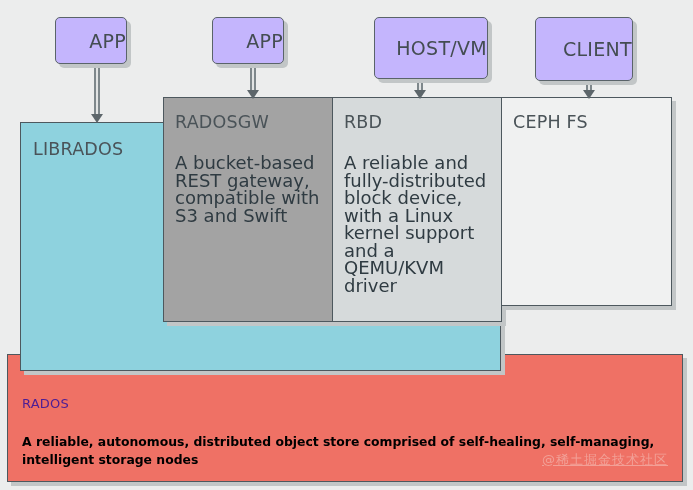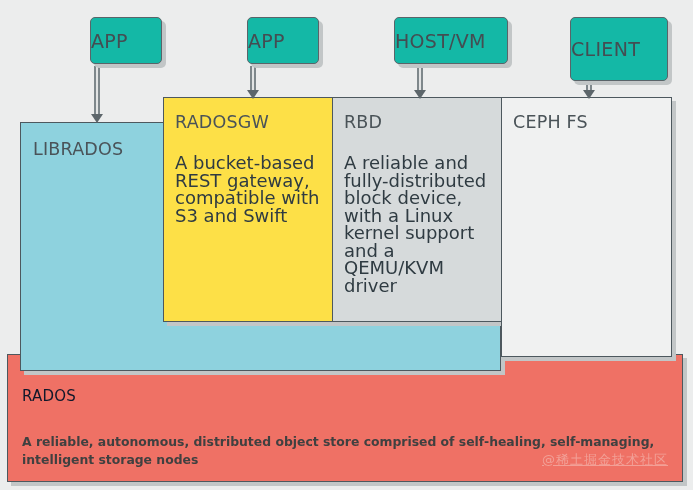--- a/index.html
+++ b/index.html
@@ -12,29 +12,28 @@
     width: 693px;
     height: 490px;
     background: #eceded;
     overflow: hidden;
     font-family: "DejaVu Sans", sans-serif;
   }
 
   
   .client-box {
     position: absolute;
-    background: #14b8a6;
+    background: #c4b5fd;
     border: 1.6px solid #5a6469;
     border-radius: 5px;
     box-shadow: 4px 4px 0 0 #c2c6c7;
     display: flex;
     align-items: center;
-    justify-content: flex-start;
-    box-sizing: border-box;
-    margin-left: 35px;
+    justify-content: flex-end;
+    box-sizing: border-box;
   }
   .client-label {
     font-size: 19px;
     color: #444d52;
     letter-spacing: 0.3px;
     white-space: nowrap;
     font-family: "DejaVu Sans", sans-serif;
     font-weight: 400;
   }
 
@@ -97,30 +96,31 @@
   
   #rados-box {
     position: absolute;
     background: #ef7165;
     border: 1.6px solid #4d585e;
     box-sizing: border-box;
     box-shadow: 4px 4px 0 0 #c2c6c7;
   }
   #rados-title {
     position: absolute;
-    font-size: 15px;
-    color: #0f172a;
+    font-size: 13px;
+    color: #4c1d95;
     letter-spacing: 0.2px;
     font-weight: 400;
+    margin-top: 9px;
   }
   #rados-desc {
     position: absolute;
     font-size: 12.4px;
     line-height: 18px;
-    color: #404040;
+    color: #000000;
     font-weight: 600;
   }
   #watermark {
     position: absolute;
     right: 14px;
     bottom: 12px;
     font-size: 13px;
     color: #f2a097;
     letter-spacing: 1px;
     white-space: nowrap;
@@ -136,31 +136,31 @@
   <div id="rados-box" style="left:7px; top:354px; width:676px; height:128px;">
     <div id="rados-title" style="left:14px; top:32px;">RADOS</div>
     <div id="rados-desc" style="left:14px; top:78px; width:648px;">A reliable, autonomous, distributed object store comprised of self-healing, self-managing, intelligent storage nodes</div>
     <div id="watermark">@稀土掘金技术社区</div>
   </div>
 
   <div class="layer-box" style="left:20px; top:122px; width:481px; height:249px; background:#8ed2de;">
     <div class="layer-title" style="left:12px; top:16px;">LIBRADOS</div>
   </div>
 
-  <div class="layer-box" style="left:163px; top:97px; width:170px; height:225px; background:#fde047;">
+  <div class="layer-box" style="left:163px; top:97px; width:170px; height:225px; background:#a3a3a3;">
     <div class="layer-title" style="left:11px; top:14px;">RADOSGW</div>
     <div class="layer-desc" style="left:11px; top:56px; width:150px;">A bucket-based REST gateway, compatible with S3 and Swift</div>
   </div>
 
   <div class="layer-box" style="left:332px; top:97px; width:170px; height:225px; background:#d6dadb;padding-left:48px;">
     <div class="layer-title" style="left:11px; top:14px;">RBD</div>
     <div class="layer-desc" style="left:11px; top:56px; width:152px;">A reliable and fully-distributed block device, with a Linux kernel support and a QEMU/KVM driver</div>
   </div>
 
-  <div class="layer-box" style="left:501px; top:97px; width:171px; height:260px; background:#f0f1f1;">
+  <div class="layer-box" style="left:501px; top:97px; width:171px; height:209px; background:#f0f1f1;">
     <div class="layer-title" style="left:11px; top:14px;">CEPH FS</div>
   </div>
 
   <div class="arrow" style="left:91px; top:66px; height:57px;">
     <div class="shadow" style="height:50px;"></div>
     <div class="shaft" style="height:48px;"></div>
     <div class="head" style="top:48px;"></div>
   </div>
 
   <div class="arrow" style="left:247px; top:66px; height:33px;">
@@ -182,21 +182,21 @@
   </div>
 
   <div class="client-box" style="left:55px; top:17px; width:72px; height:47px;">
     <span class="client-label">APP</span>
   </div>
 
   <div class="client-box" style="left:212px; top:17px; width:72px; height:47px;">
     <span class="client-label">APP</span>
   </div>
 
-  <div class="client-box" style="left:359px; top:17px; width:114px; height:47px;">
+  <div class="client-box" style="left:374px; top:17px; width:114px; height:62px;">
     <span class="client-label">HOST/VM</span>
   </div>
 
   <div class="client-box" style="left:535px; top:17px; width:98px; height:64px;">
     <span class="client-label">CLIENT</span>
   </div>
 
 </div>
 
 </body></html>

